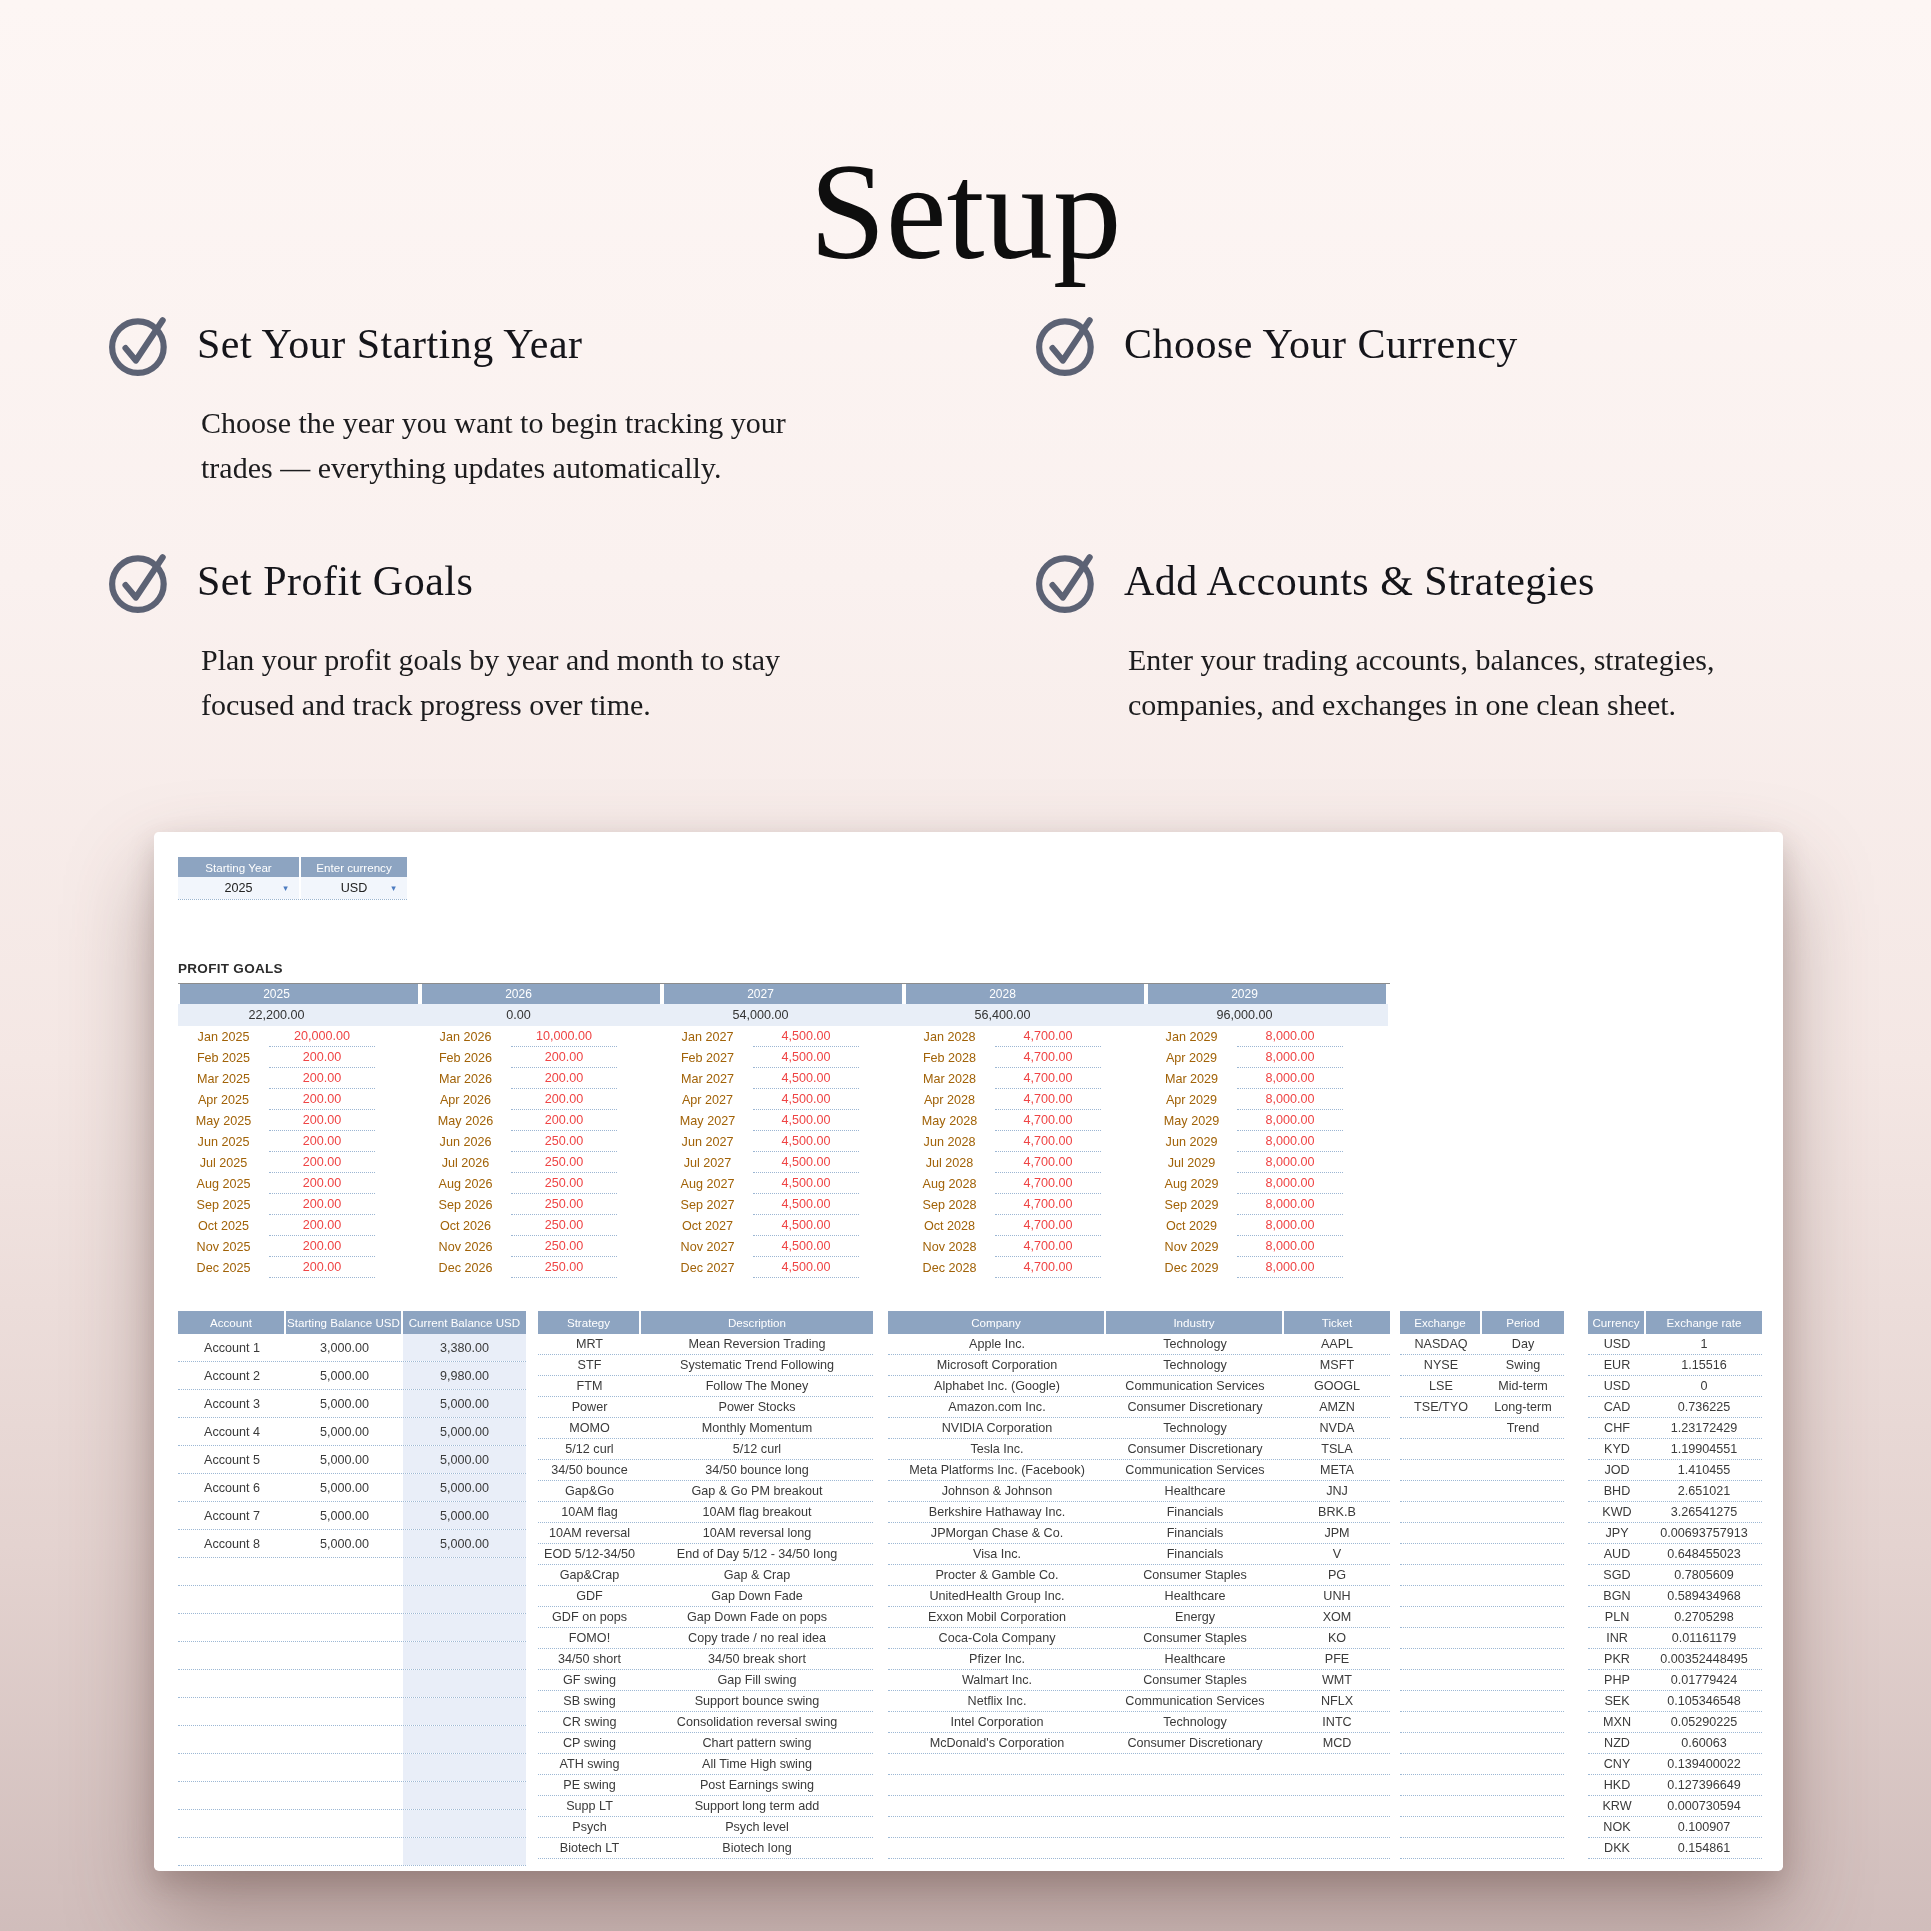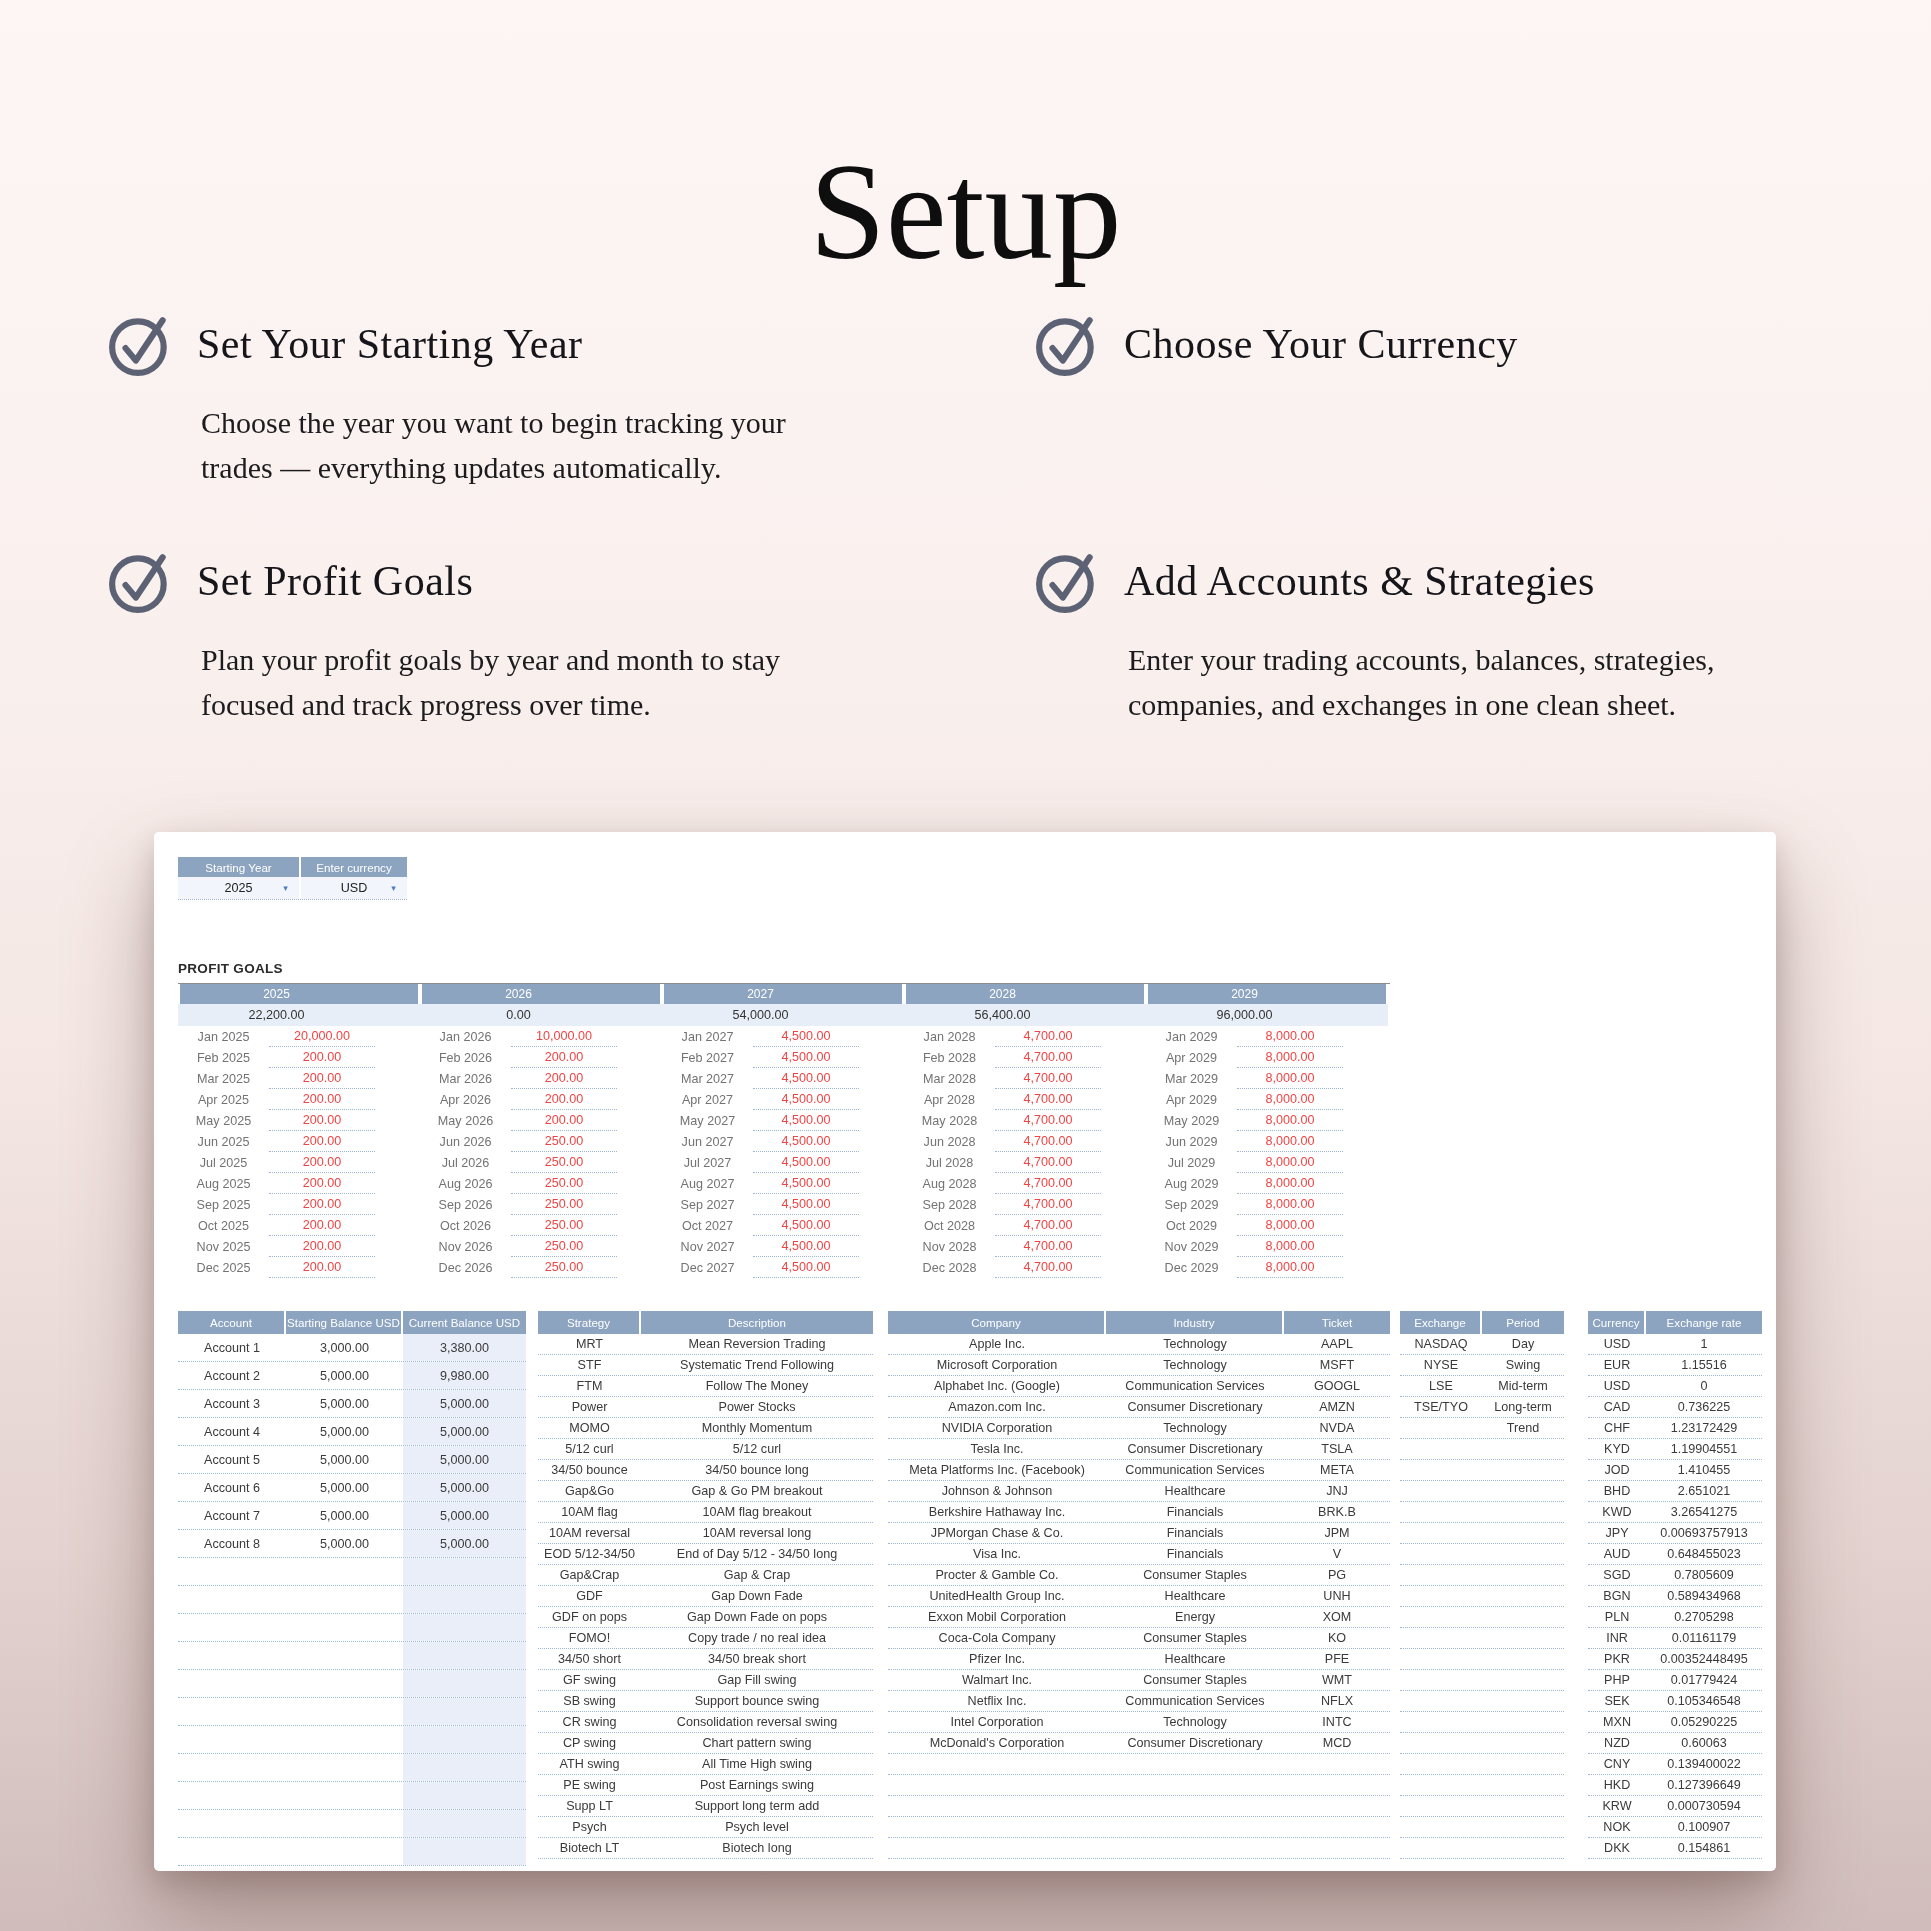--- a/index.html
+++ b/index.html
@@ -27,20 +27,21 @@
   .f-body{
     margin:23px 0 0 93px;max-width:676px;
     font-family:"Liberation Serif", serif;font-size:30px;line-height:1.5;color:#1c1c1e;
     white-space:pre-line;
   }
   
   .sheet-card{
     position:absolute;left:154px;top:832px;width:1622px;height:1039px;
     background:#ffffff;border-radius:4.8px;overflow:hidden;
     box-shadow:0 43px 87px rgba(92,62,58,.40),0 11.6px 27px rgba(92,62,58,.22);
+    padding-left:7px;
   }
   
   .controls{position:absolute;left:24px;top:25px;width:229px;}
   .ctl-head{display:flex;height:20px;}
   .ctl-head .hcell{box-sizing:border-box;}
   .hcell{
     background:#8da4c1;color:#ffffff;font-size:11.6px;
     display:flex;align-items:center;justify-content:center;
     border-right:2.9px solid #ffffff;box-sizing:border-box;flex:none;
   }
@@ -59,21 +60,21 @@
   .y-group{width:242px;flex:none;}
   .y-head{
     height:20px;margin:0 1.9px;background:#8da4c1;color:#fff;font-size:12px;
     display:flex;align-items:center;justify-content:center;padding-right:45px;box-sizing:border-box;
   }
   .y-total{
     height:22px;background:#e8eef7;color:#333;font-size:12.6px;
     display:flex;align-items:center;justify-content:center;padding-right:45px;box-sizing:border-box;
   }
   .m-row{display:flex;height:21px;}
-  .m-label{width:91px;flex:none;display:flex;align-items:center;justify-content:center;font-size:12.6px;color:#737373;}
+  .m-label{width:91px;flex:none;display:flex;align-items:center;justify-content:center;font-size:12.6px;color:#a16207;}
   .m-value{
     width:106px;flex:none;display:flex;align-items:center;justify-content:center;
     font-size:12.6px;color:#ef4444;border-bottom:1px dotted #9cb6d3;box-sizing:border-box;
   }
   
   .sheet-table{position:absolute;top:479px;}
   .t-head{display:flex;height:23px;}
   .t-row{display:flex;border-bottom:1px dotted #9db8d4;box-sizing:border-box;}
   .cell{display:flex;align-items:center;justify-content:center;font-size:12.6px;color:#3a3a3a;flex:none;box-sizing:border-box;}
   .tbl-accounts{left:24px;width:348px;}

